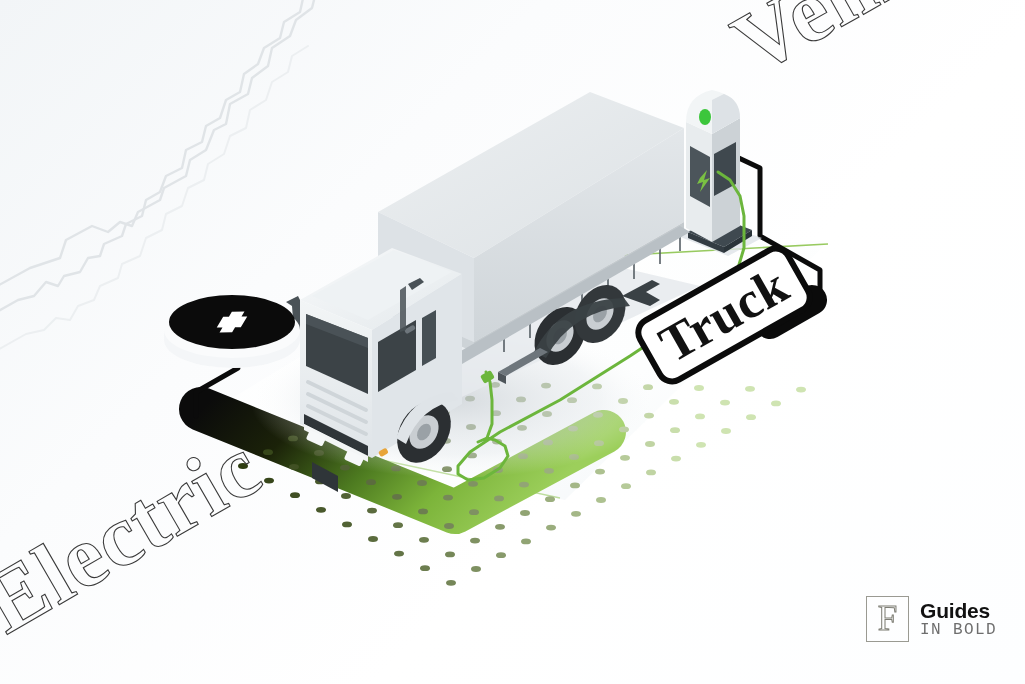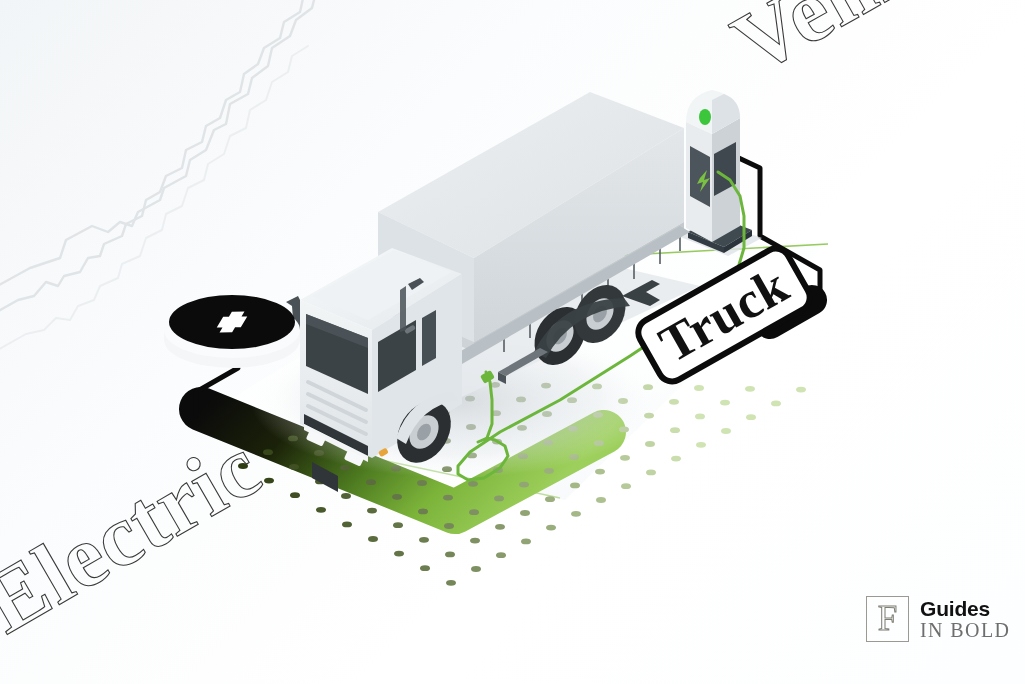--- a/index.html
+++ b/index.html
@@ -71,22 +71,22 @@
     -webkit-text-stroke:1px #7d7d74;
     font-weight:400;
     margin-top:-2px;
   }
   #logo-text{display:flex;flex-direction:column;line-height:1.02;}
   #logo-text .t1{
     font-family:"Liberation Sans",sans-serif;
     font-weight:700;font-size:21px;color:#111;letter-spacing:-0.2px;
   }
   #logo-text .t2{
-    font-family:Liberation Serif, serif;
-    font-weight:400;font-size:20px;color:#6e6e6e;letter-spacing:1.4px;
+    font-family:Liberation Mono, monospace;
+    font-weight:400;font-size:16px;color:#6e6e6e;letter-spacing:1.4px;
   }
 </style>
 </head>
 <body>
 
 <div id="stage">
 
   <svg class="layer" viewBox="0 0 1025 684">
     <g fill="none" stroke="#e0e4e7" stroke-width="2.4" stroke-linejoin="round" stroke-linecap="round">
       <path d="M-10,290 L30,268 L60,258 L66,240 L92,226 L108,232 L120,222 L132,226 L138,212

